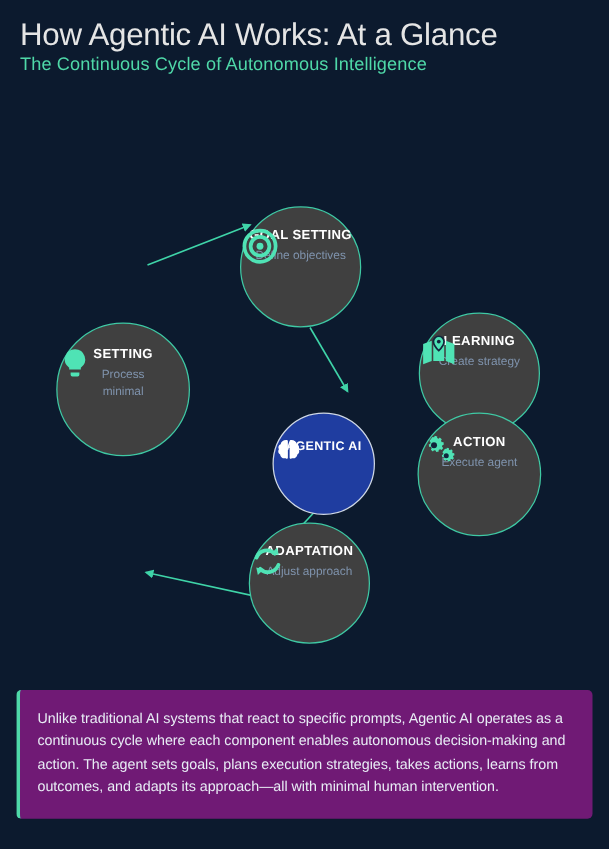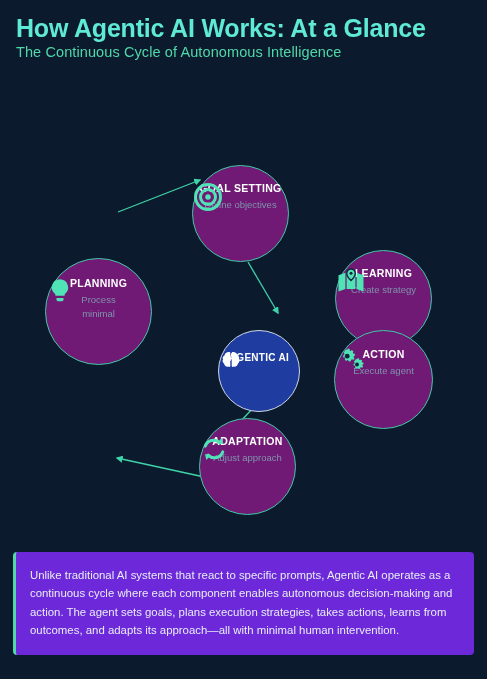--- a/index.html
+++ b/index.html
@@ -7,43 +7,43 @@
   body {
     background:#0c1a2e;
     font-family:"Liberation Sans", sans-serif;
     overflow:hidden;
     position:relative;
   }
 
   
   .header { padding:14px 16px 0 16px; }
   .title {
-    color:#5eead4;
+    color:#e5e5e5;
     font-size:25px;
-    font-weight:bold;
+    font-weight:normal;
     line-height:1.18;
     letter-spacing:-0.2px;
   }
   .subtitle {
     color:#4fd8a8;
     font-size:14.5px;
     letter-spacing:0.1px;
   }
 
   
   .diagram {
     position:absolute;
     left:0; top:140px;
     width:487px; height:400px;
   }
   .diagram svg { position:absolute; left:0; top:0; }
 
   .node { position:absolute; border-radius:50%; }
   .node-ring {
-    background:#701a75;
+    background:#404040;
     border:1.2px solid #3fc9a4;
     text-decoration:underline;
   }
   .node-core {
     background:#1f3da0;
     border:1.6px solid #cfd8e6;
   }
   .node-inner {
     position:absolute;
     left:0; right:0;
@@ -84,21 +84,21 @@
   #node-core     { left:218px; top:190px; width:82px; height:82px; z-index:4; }
   #node-core .node-inner     { top:18px; }
   #node-adapt    { left:199px; top:278px; width:97px; height:97px; }
   #node-adapt .node-inner    { top:16px; }
 
   
   .callout {
     position:absolute;
     left:13px; top:552px;
     width:461px;
-    background:#6d28d9;
+    background:#701a75;
     border-left:3px solid #4fd8a8;
     border-radius:4px;
     padding:14px 16px 15px 14px;
   }
   .callout p {
     color:#e8edf5;
     font-size:11.4px;
     line-height:1.62;
   }
 </style>
@@ -145,21 +145,21 @@
   </div>
 
   <div class="node node-ring" id="node-learning">
     <div class="node-inner">
       <span class="node-icon">
         <svg width="28" height="28" viewBox="0 0 24 24">
           <path d="M9 18h6v1.6a1.2 1.2 0 0 1-1.2 1.2h-3.6A1.2 1.2 0 0 1 9 19.6z" fill="#4fe3b5"></path>
           <path d="M12 2a7 7 0 0 0-4 12.7V16h8v-1.3A7 7 0 0 0 12 2z" fill="#4fe3b5"></path>
         </svg>
       </span>
-      <div class="node-title">PLANNING</div>
+      <div class="node-title">SETTING</div>
       <div class="node-desc" style="max-width:58px;">Process minimal</div>
     </div>
   </div>
 
   <div class="node node-ring" id="node-planning">
     <div class="node-inner">
       <span class="node-icon">
         <svg width="30" height="30" viewBox="0 0 24 24">
           <path d="M2 6.5 7.5 4.5v13L2 19.5z" fill="#4fe3b5"></path>
           <path d="M16.5 4.5 22 6.5v13l-5.5-2z" fill="#4fe3b5"></path>

